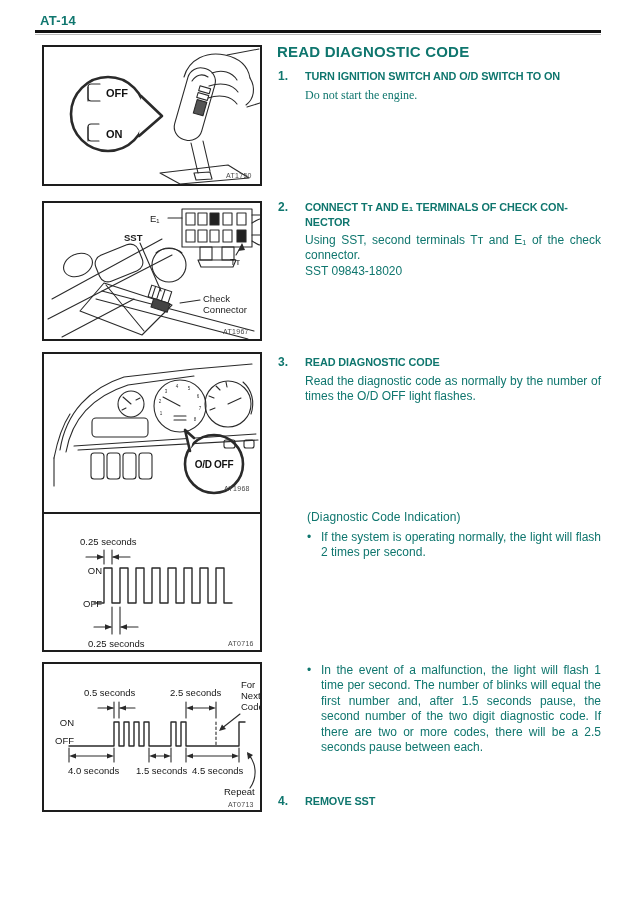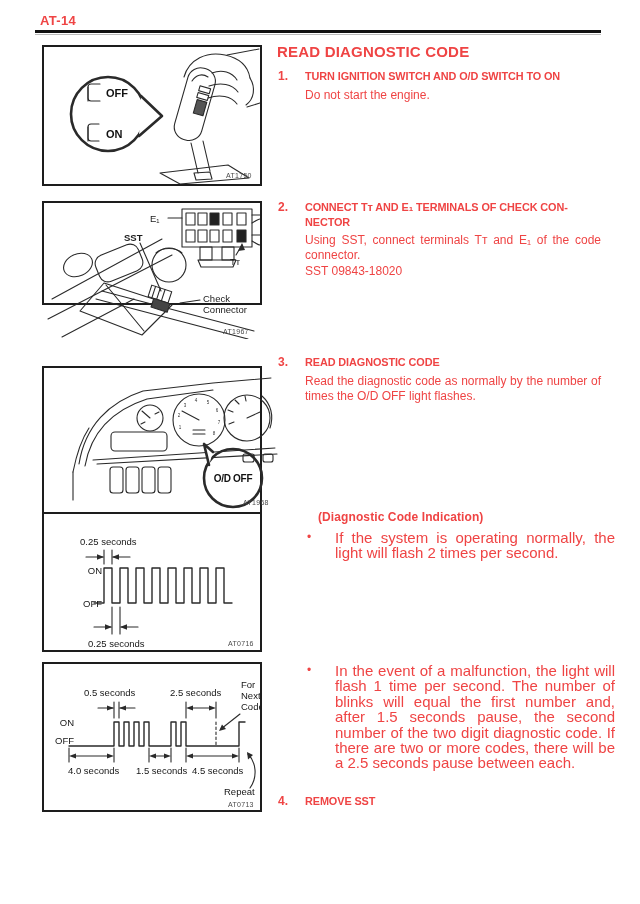--- a/index.html
+++ b/index.html
@@ -1,18 +1,18 @@
 <!DOCTYPE html>
 <html><head>
 <meta charset="utf-8">
 <style>
   html,body{margin:0;padding:0;background:#e8e8e8;}
   .page{
     position:relative;width:640px;height:904px;background:#ffffff;
-    font-family:"Liberation Sans","DejaVu Sans",sans-serif;color:#ef4444;
+    font-family:"Liberation Sans","DejaVu Sans",sans-serif;color:#0f766e;
     overflow:hidden;margin:0 auto;
   }
   
   .hdr-code{position:absolute;left:40px;top:13px;font-size:13px;font-weight:700;letter-spacing:.3px;}
   .hdr-title{position:absolute;left:135px;top:13px;font-size:12.5px;white-space:nowrap;}
   .hdr-title .sec{font-weight:700;letter-spacing:.2px;}
   .hdr-title .sub{font-weight:400;}
   .hdr-rule{position:absolute;left:35px;top:30px;width:566px;height:3px;background:#111;}
   .hdr-rule2{position:absolute;left:35px;top:34px;width:566px;height:1px;background:#bbb;}
   
@@ -28,23 +28,23 @@
   .arrow{fill:#2a2a2a;stroke:none;}
   .dash{stroke-dasharray:2.5 2.5;}
   .tnum{font-size:4.5px;fill:#333;}
   
   .main-title{position:absolute;left:277px;top:43px;font-size:15px;font-weight:700;letter-spacing:.2px;white-space:nowrap;}
   .stepnum{position:absolute;left:278px;font-size:12px;font-weight:700;}
   .step-title{position:absolute;left:305px;width:312px;font-size:11.5px;font-weight:700;
     line-height:14.8px;white-space:pre-line;transform:scaleX(.945);transform-origin:left top;letter-spacing:-.1px;}
   .body{position:absolute;left:305px;width:296px;font-size:12px;line-height:15.4px;text-align:justify;}
   .body.nj{text-align:left;}
-  .ind-head{position:absolute;left:318px;font-size:12px;font-weight:700;letter-spacing:.1px;}
+  .ind-head{position:absolute;left:307px;font-size:12px;font-weight:400;letter-spacing:.1px;}
   .bullet{position:absolute;left:307px;font-size:12px;}
-  .btext{position:absolute;left:335px;width:280px;font-size:15px;line-height:15.4px;text-align:justify;}
+  .btext{position:absolute;left:321px;width:280px;font-size:12px;line-height:15.4px;text-align:justify;}
 </style>
 </head>
 <body>
 
 <div class="page">
 
   <div class="hdr-code">AT-14</div>
   <div class="hdr-rule"></div>
   <div class="hdr-rule2"></div>
 
@@ -80,21 +80,21 @@
         <path d="M44,40 v14"></path>
         <path d="M55,77 h-8 a3,3 0 0 0 -3,3 v11 a3,3 0 0 0 3,3 h8"></path>
         <path d="M44,80 v14"></path>
       </g>
       <text x="62" y="50" class="figlab-b">OFF</text>
       <text x="62" y="91" class="figlab-b">ON</text>
       <text x="182" y="131" class="figid">AT1750</text>
     </svg>
   </div>
 
-  <div class="figbox" style="top:201px;height:104px;">
+  <div class="figbox" style="top:201px;height:140px;">
     <svg width="216" height="136" viewBox="0 0 216 136">
       <g class="ln">
         <path d="M8,96 L118,36"></path>
         <path d="M4,116 L128,52"></path>
         <path d="M18,134 L90,96"></path>
         <ellipse cx="34" cy="62" rx="15" ry="11" transform="rotate(-24 34 62)"></ellipse>
         <rect x="52" y="46" width="46" height="28" rx="9" transform="rotate(-22 75 60)"></rect>
         <path d="M60,80 L128,102 L98,132 L36,108 Z"></path>
         <path d="M62,82 L100,128"></path>
         <circle cx="125" cy="62" r="17"></circle>
@@ -136,21 +136,21 @@
       <polygon points="198,40 194,48 201,47" class="arrow"></polygon>
       <text x="106" y="19" class="figlab">E₁</text>
       <text x="80" y="38" class="figlab" style="font-weight:700">SST</text>
       <text x="186" y="62" class="figlab">Tᴛ</text>
       <text x="159" y="99" class="figlab">Check</text>
       <text x="159" y="110" class="figlab">Connector</text>
       <text x="179" y="131" class="figid">AT1967</text>
     </svg>
   </div>
 
-  <div class="figbox" style="top:366px;height:183px;padding-left:19px;">
+  <div class="figbox" style="top:352px;height:183px;">
     <svg width="216" height="141" viewBox="0 0 216 141">
       <g class="ln">
         <path d="M16,96 C22,58 46,34 80,23 L150,15 L208,10"></path>
         <path d="M22,98 C28,64 50,42 84,31 L150,22"></path>
         <path d="M10,104 C14,84 18,72 26,60"></path>
         <path d="M10,104 L10,132"></path>
         <path d="M30,92 L212,80"></path>
         <path d="M34,96 L214,86"></path>
         <circle cx="87" cy="50" r="13"></circle>
         <path d="M87,50 L79,43"></path>
@@ -265,26 +265,26 @@
       <text x="148" y="110" class="wavetext">4.5 seconds</text>
       <text x="180" y="131" class="wavetext">Repeat</text>
       <text x="184" y="143" class="figid">AT0713</text>
     </svg>
   </div>
 
   <div class="main-title">READ DIAGNOSTIC CODE</div>
 
   <div class="stepnum" style="top:69px;">1.</div>
   <div class="step-title" style="top:69px;">TURN IGNITION SWITCH AND O/D SWITCH TO ON</div>
-  <div class="body nj" style="top:88px;">Do not start the engine.</div>
+  <div class="body nj" style="top:88px;font-family:Liberation Serif, serif;">Do not start the engine.</div>
 
   <div class="stepnum" style="top:200px;">2.</div>
   <div class="step-title" style="top:200px;">CONNECT Tᴛ AND E₁ TERMINALS OF CHECK CON-
 NECTOR</div>
-  <div class="body" style="top:233px;">Using SST, connect terminals Tᴛ and E₁ of the code connector.</div>
+  <div class="body" style="top:233px;">Using SST, second terminals Tᴛ and E₁ of the check connector.</div>
   <div class="body nj" style="top:264px;">SST 09843-18020</div>
 
   <div class="stepnum" style="top:355px;">3.</div>
   <div class="step-title" style="top:355px;">READ DIAGNOSTIC CODE</div>
   <div class="body" style="top:374px;">Read the diagnostic code as normally by the number of times the O/D OFF light flashes.</div>
 
   <div class="ind-head" style="top:510px;">(Diagnostic Code Indication)</div>
   <div class="bullet" style="top:530px;">•</div>
   <div class="btext" style="top:530px;">If the system is operating normally, the light will flash 2 times per second.</div>
 

